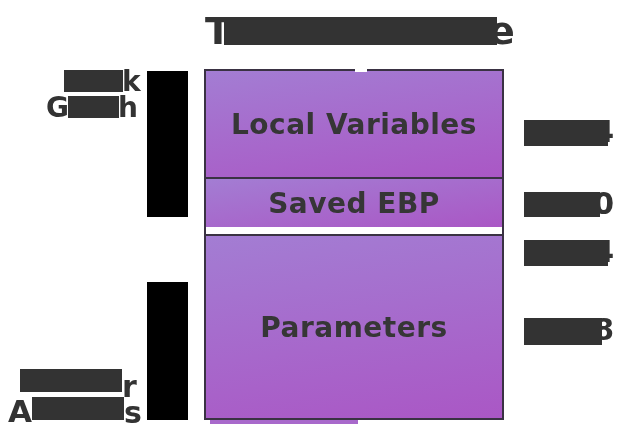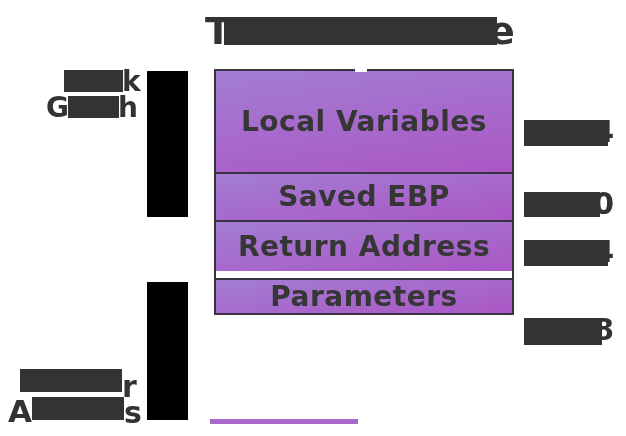--- a/index.html
+++ b/index.html
@@ -7,21 +7,21 @@
     --box-gradient-top:#a37dd3; --box-gradient-bottom:#aa57c5;
     --box-border:#3a3243; --box-shadow:#a869cb; --background:#ffffff;
   }
   html,body{margin:0;padding:0;}
   body{background:#fff;font-family:"DejaVu Sans",sans-serif;}
   #canvas{position:relative;width:626px;height:436px;background:var(--background,#fff);overflow:hidden;font-weight:700;color:var(--text-dark,#333);}
   .redact{position:absolute;background:var(--redaction-dark,#333);z-index:3;}
   .frag{position:absolute;font-weight:700;color:var(--text-dark,#333);z-index:2;white-space:nowrap;line-height:1;}
   .arrowbar{position:absolute;background:var(--arrow-black,#000);z-index:2;}
   
-  #stack{position:absolute;left:214px;top:69px;width:300px;height:246px;
+  #stack{position:absolute;left:204px;top:69px;width:300px;height:351px;
          border:2px solid var(--box-border,#3a3243);box-sizing:border-box;
          display:flex;flex-direction:column;z-index:2;}
   .section{display:flex;align-items:center;justify-content:center;
            background:linear-gradient(172deg,var(--box-gradient-top,#a37dd3) 0%,var(--box-gradient-bottom,#aa57c5) 100%);}
   .section + .section{border-top:2px solid var(--box-border,#3a3243);}
   .section-label{font-size:28px;font-weight:700;color:#363636;letter-spacing:.5px;}
   #sec-local{height:106px;}
   #sec-ebp{height:48px;box-sizing:content-box;}
   #sec-ret{height:52px;box-sizing:content-box;}
   #sec-params{flex:1;margin-top:7px;}
@@ -51,23 +51,20 @@
 
   <div id="stack-shadow"></div>
 
   <div id="stack">
     <div class="section" id="sec-local">
       <span class="section-label">Local Variables</span>
     </div>
     <div class="section" id="sec-ebp">
       <span class="section-label">Saved EBP</span>
     </div>
-    <div class="section" id="sec-ret">
-      <span class="section-label">Return Address</span>
-    </div>
     <div class="section" id="sec-params">
       <span class="section-label">Parameters</span>
     </div>
   </div>
   <div id="border-notch"></div>
 
   <div class="offset-wrap" style="top:120px;height:26px;">
     <span class="offset-digit">4</span>
     <div class="offset-redact" style="width:84px;"></div>
   </div>

